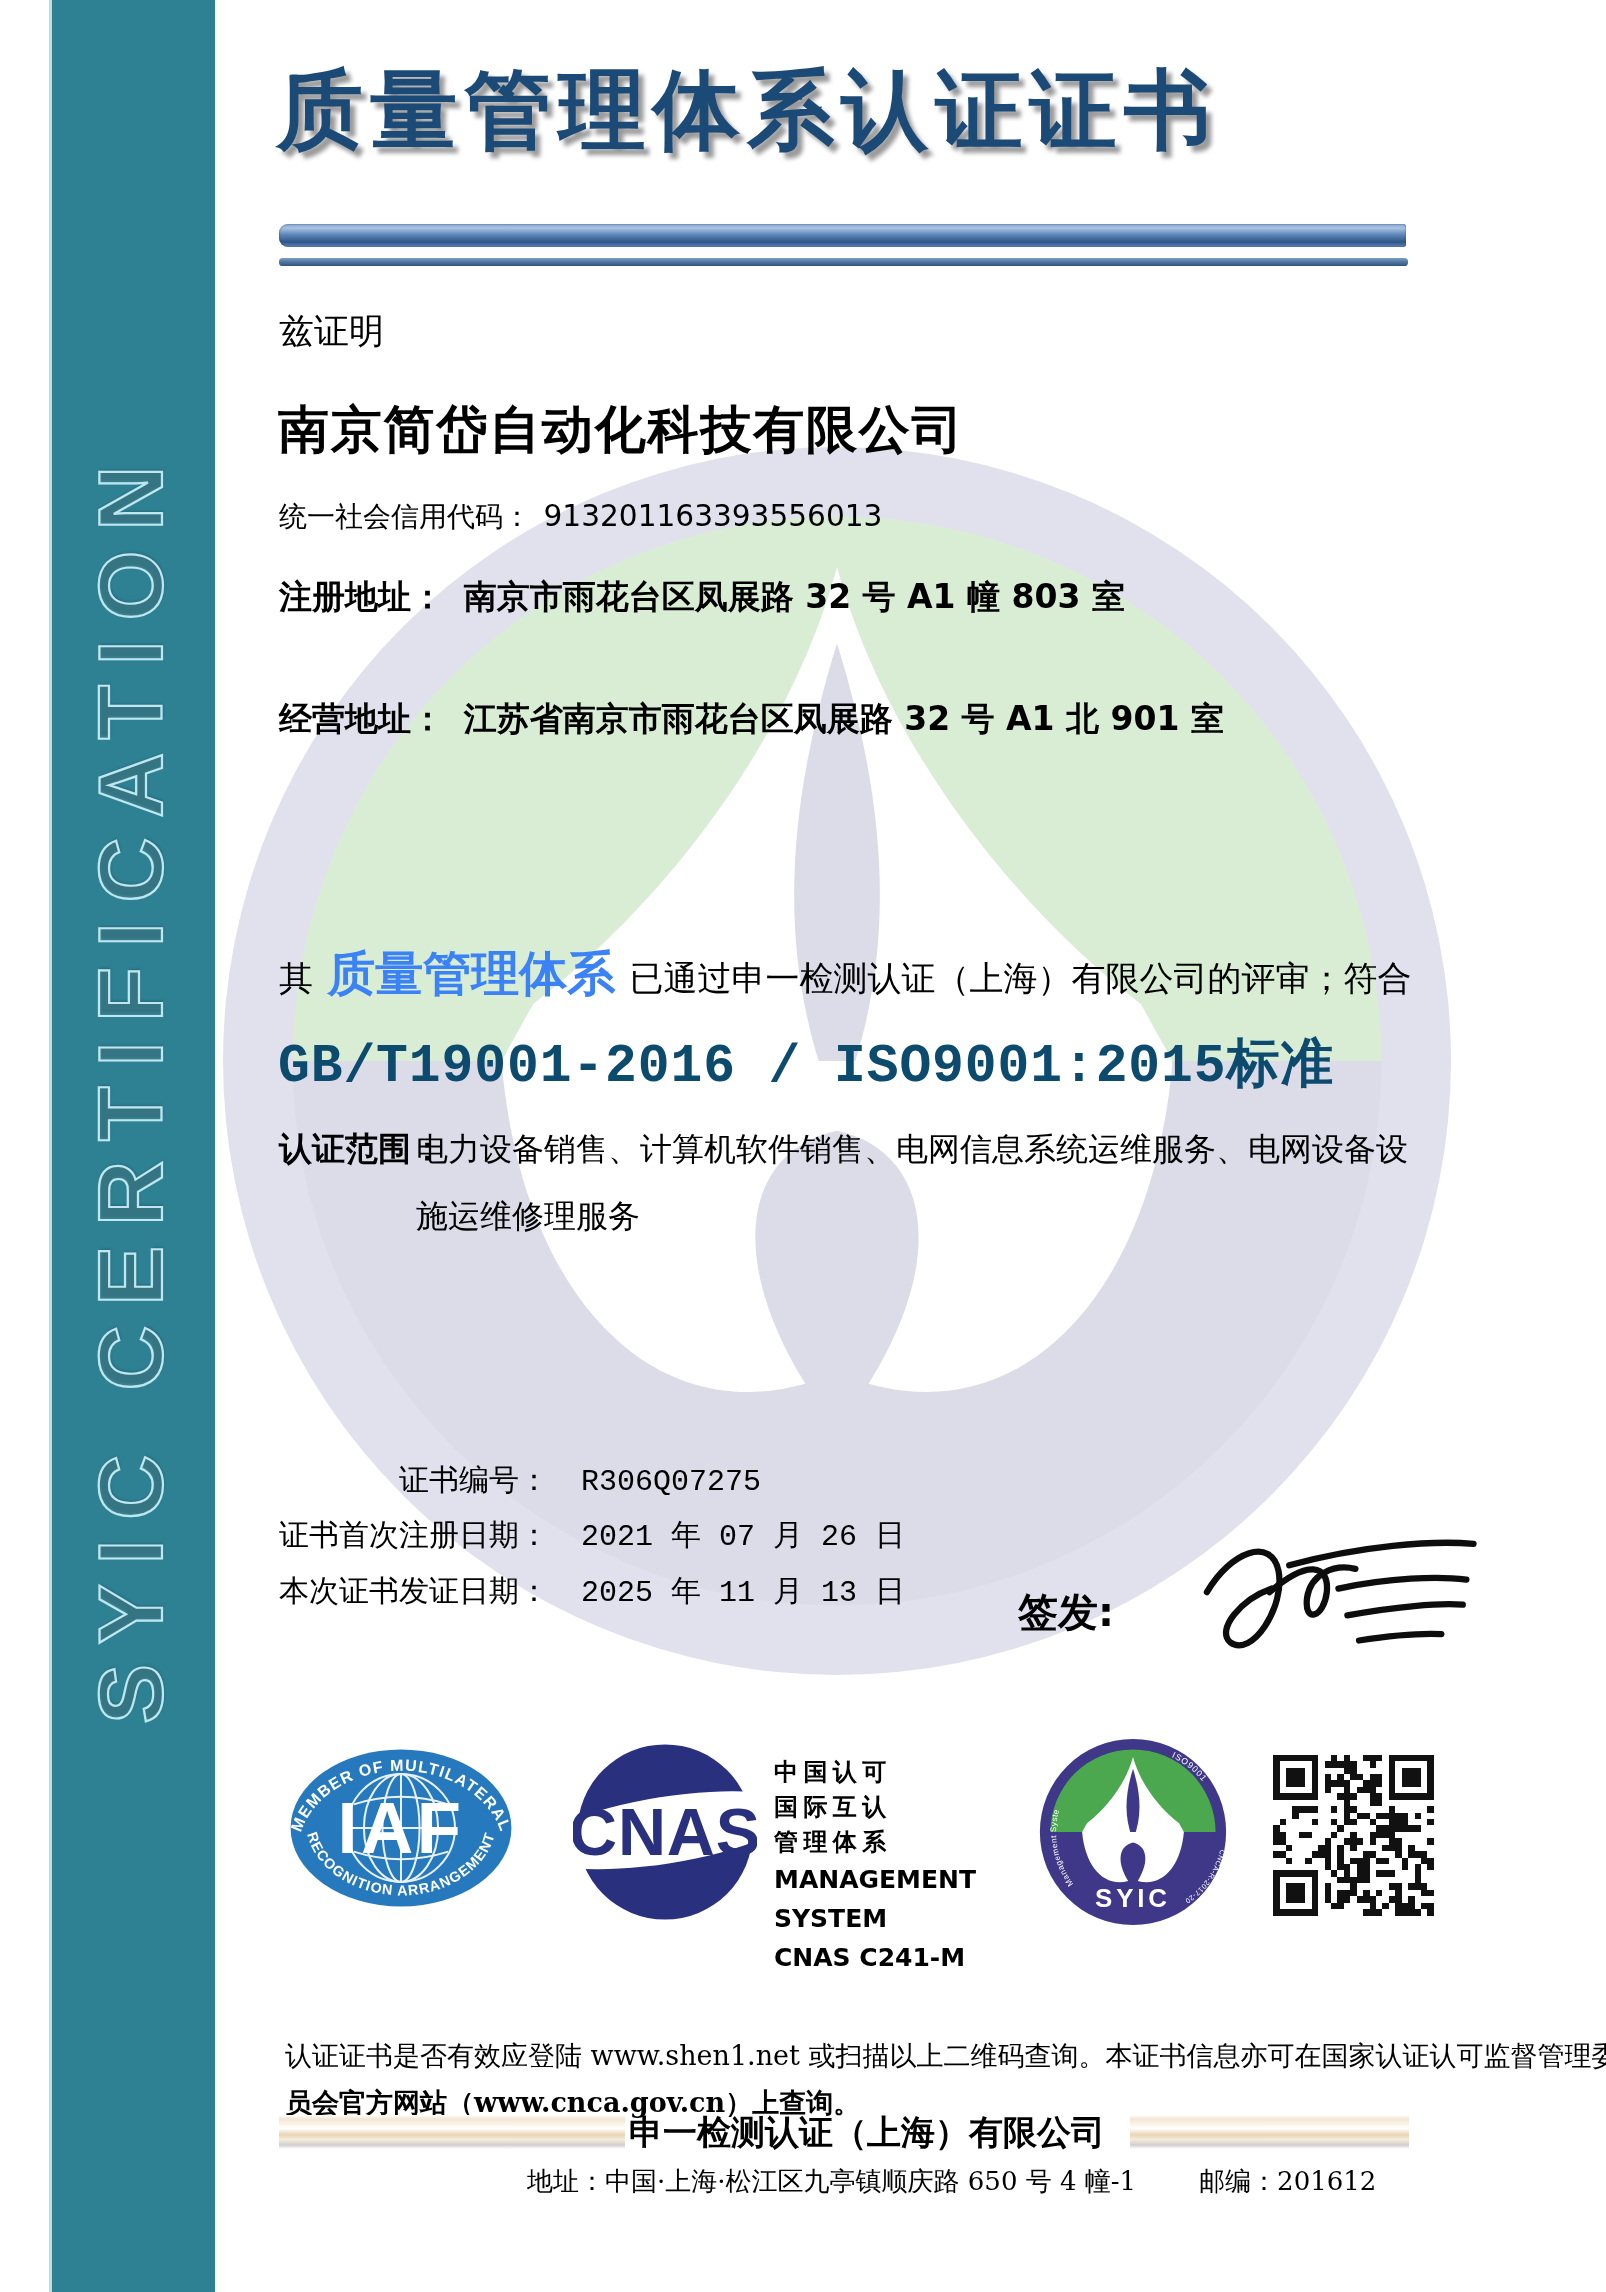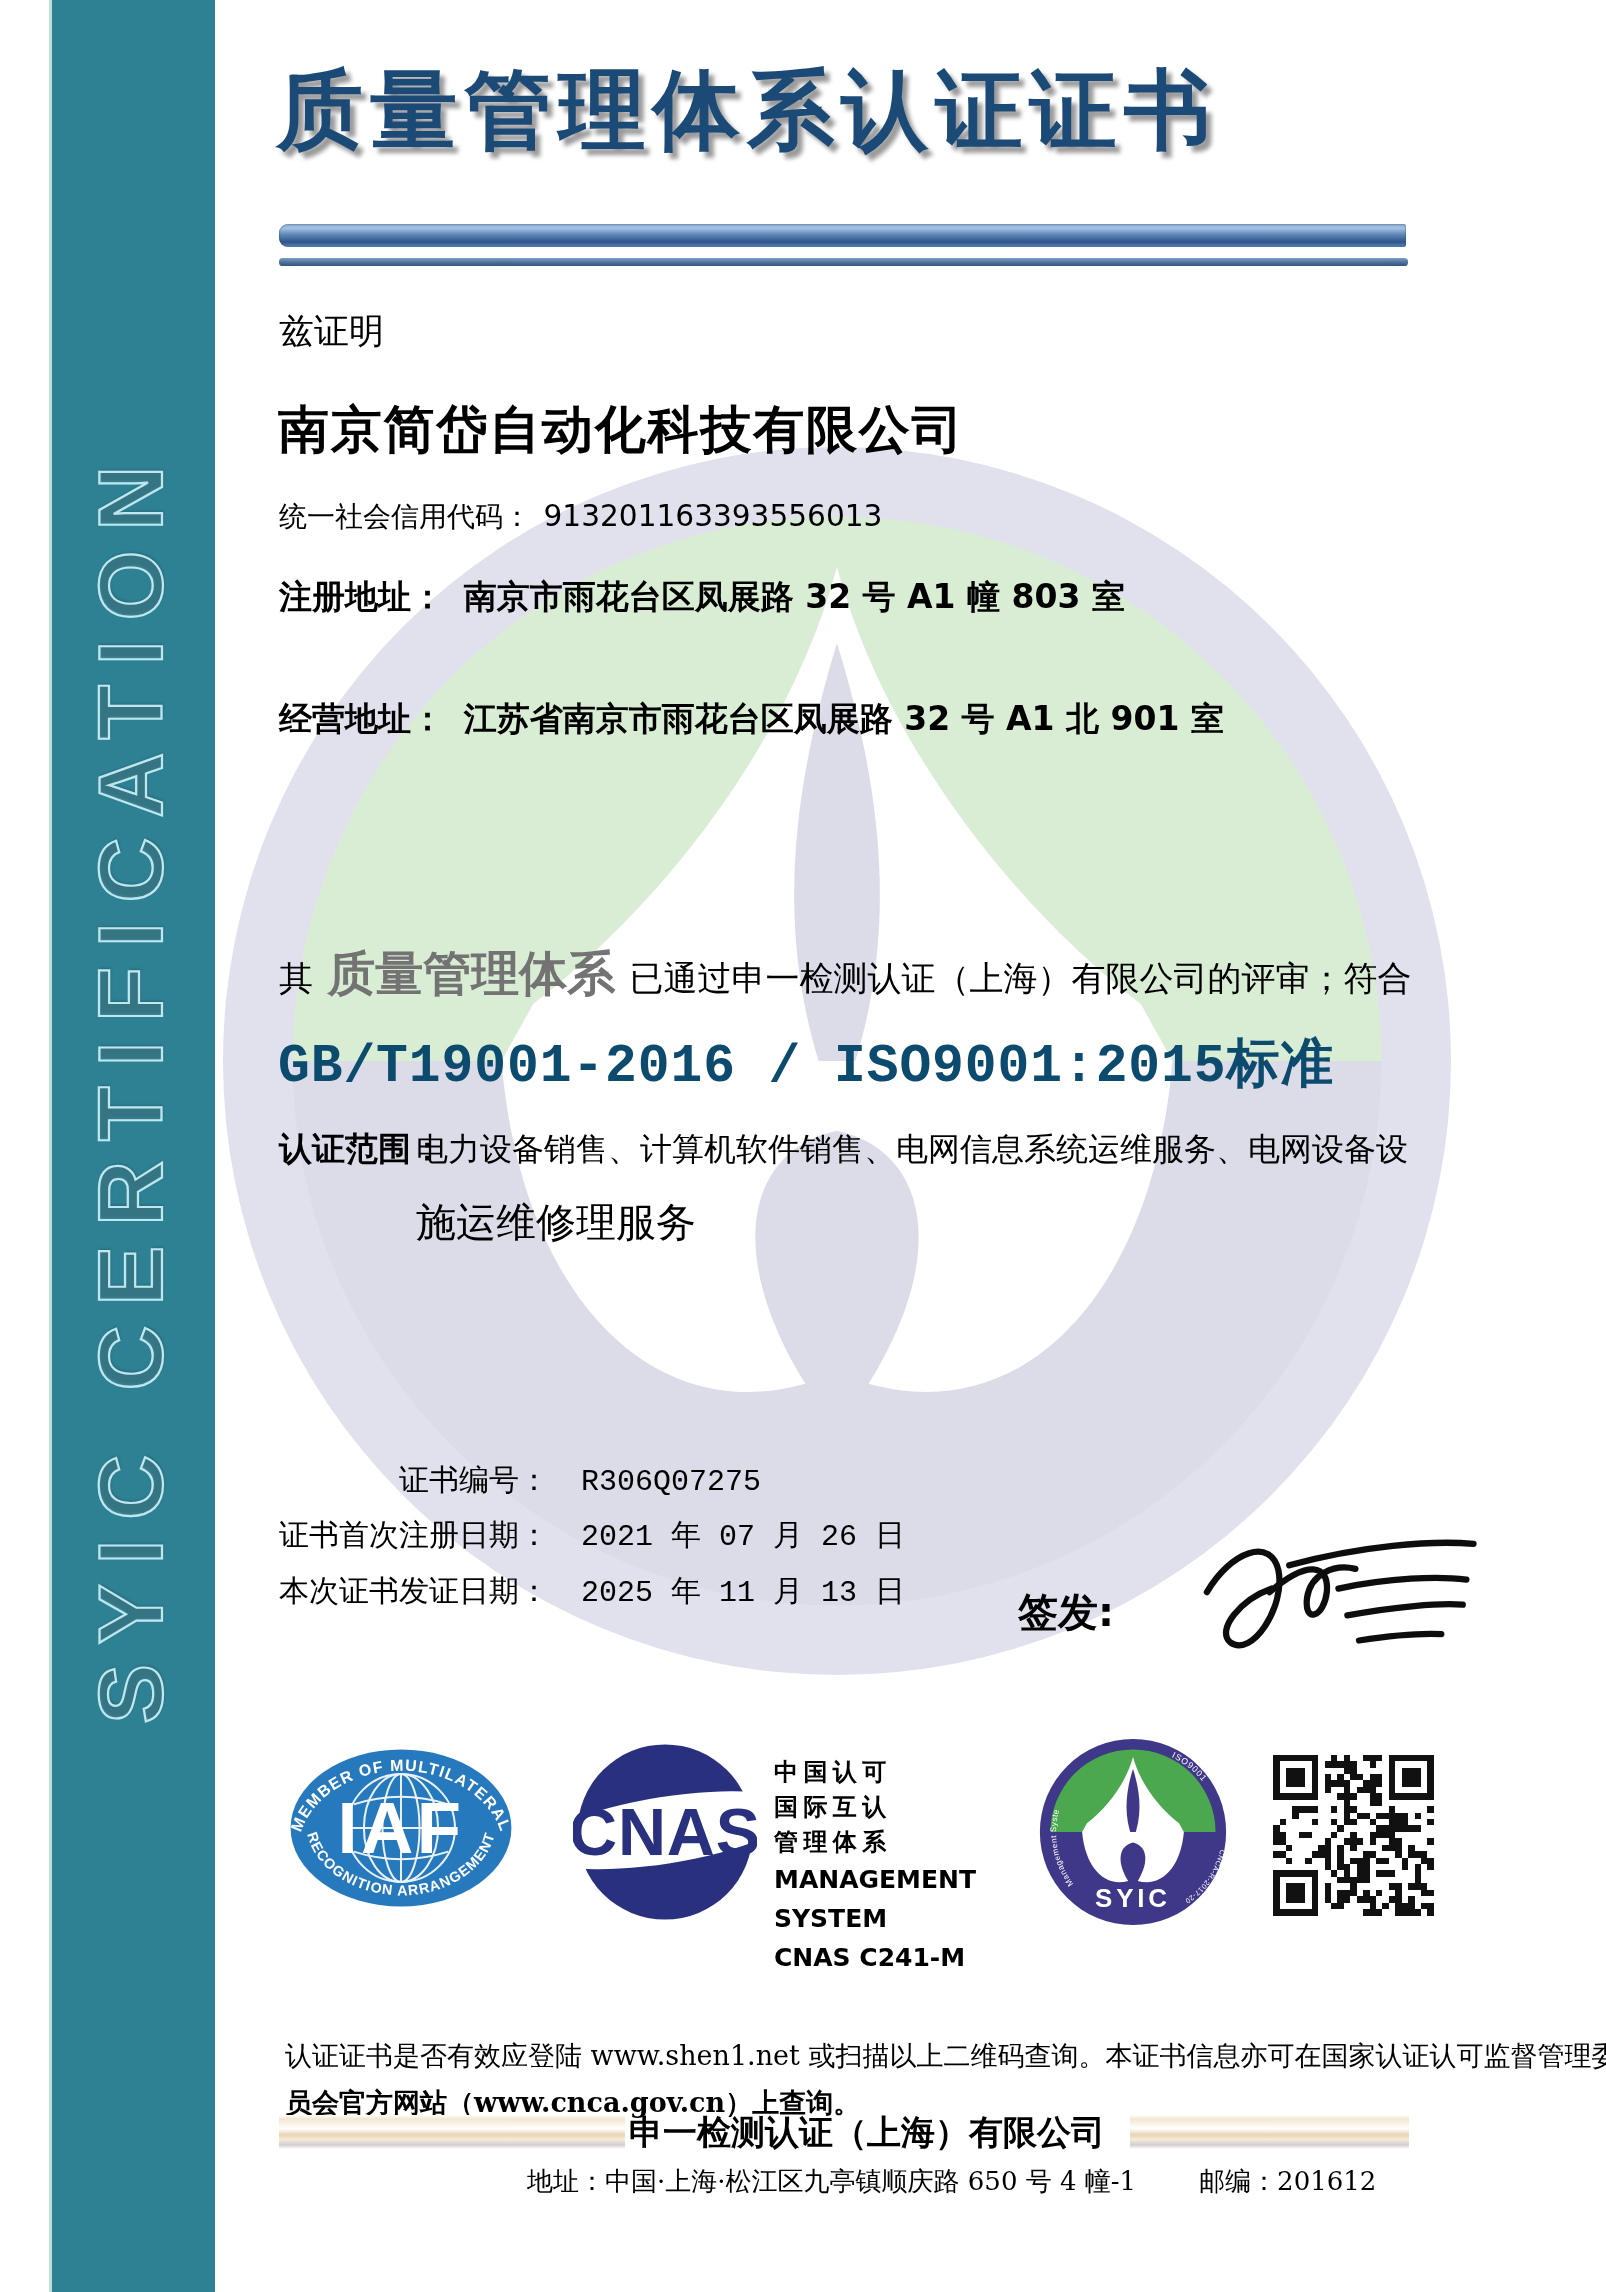--- a/index.html
+++ b/index.html
@@ -29,27 +29,27 @@
   .intro{position:absolute;left:279px;top:308px;font-size:35px;}
   .company{position:absolute;left:278px;top:396px;font-size:51px;font-weight:bold;letter-spacing:1.8px;
            font-family:"DejaVu Sans","Liberation Sans",sans-serif;}
   .credit{position:absolute;left:279px;top:498px;font-size:28px;}
   .credit .num{font-family:"DejaVu Sans","Liberation Sans",sans-serif;font-size:29.6px;margin-left:12.5px;}
   .addr{position:absolute;left:279px;font-size:33px;font-weight:bold;
         font-family:"DejaVu Sans","Liberation Sans",sans-serif;}
   .addr1{top:575px;} .addr2{top:697px;}
   .addr .addr-label{margin-right:19.7px;}
   .statement{position:absolute;left:279px;top:942px;font-size:34px;white-space:nowrap;}
-  .statement .sys{font-size:48px;color:#737373;font-weight:bold;margin:0 14.3px;}
+  .statement .sys{font-size:48px;color:#3b82f6;font-weight:bold;margin:0 14.3px;}
   .standard{position:absolute;left:278px;top:1028px;font-size:53px;font-weight:bold;color:#0c4a6e;
             letter-spacing:0.9px;font-family:Liberation Mono, monospace;white-space:nowrap;}
   .scope-label{position:absolute;left:279px;top:1127px;font-size:33px;font-weight:bold;
                font-family:"DejaVu Sans","Liberation Sans",sans-serif;}
   .scope-l1{position:absolute;left:416px;top:1128px;font-size:32px;}
-  .scope-l2{position:absolute;left:416px;top:1195px;font-size:40px;}
+  .scope-l2{position:absolute;left:416px;top:1195px;font-size:32px;}
   .det-row{position:absolute;left:278px;width:896px;font-size:30px;}
   .det-row .lbl{display:inline-block;width:271px;text-align:right;}
   .det-row .val{display:inline-block;margin-left:32px;font-family:Liberation Mono, monospace;}
   .r0{top:1460px;} .r1{top:1515px;} .r2{top:1571px;} .r3{top:1626px;}
   .issue-label{position:absolute;left:1018px;top:1585px;font-size:40px;font-weight:bold;
                font-family:"DejaVu Sans","Liberation Sans",sans-serif;}
   .sig{position:absolute;left:1155px;top:1506px;width:340px;height:175px;}
   .iaf{position:absolute;left:283px;top:1743px;width:236px;height:170px;}
   .cnas{position:absolute;left:573px;top:1740px;width:184px;height:184px;}
   .accr{position:absolute;left:774px;top:1755px;width:296px;

